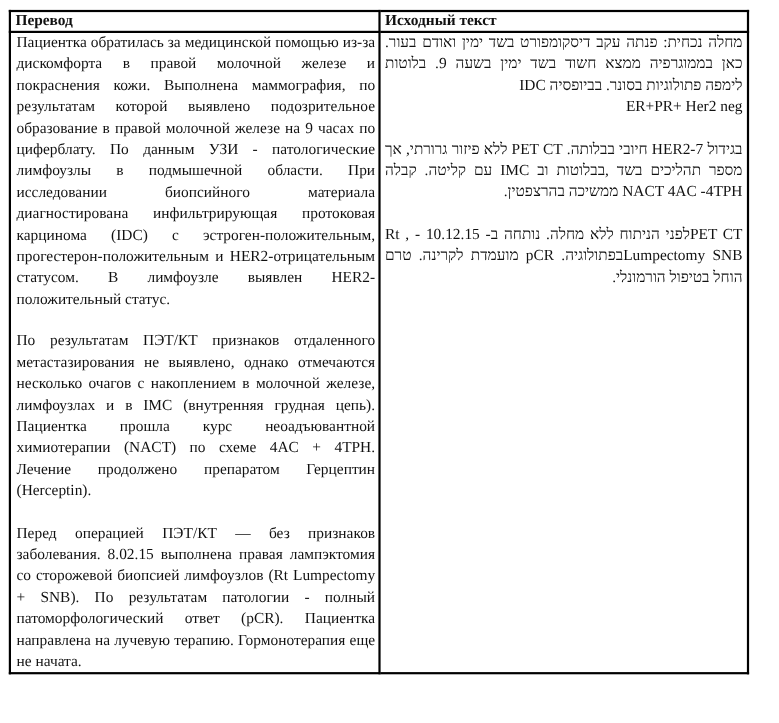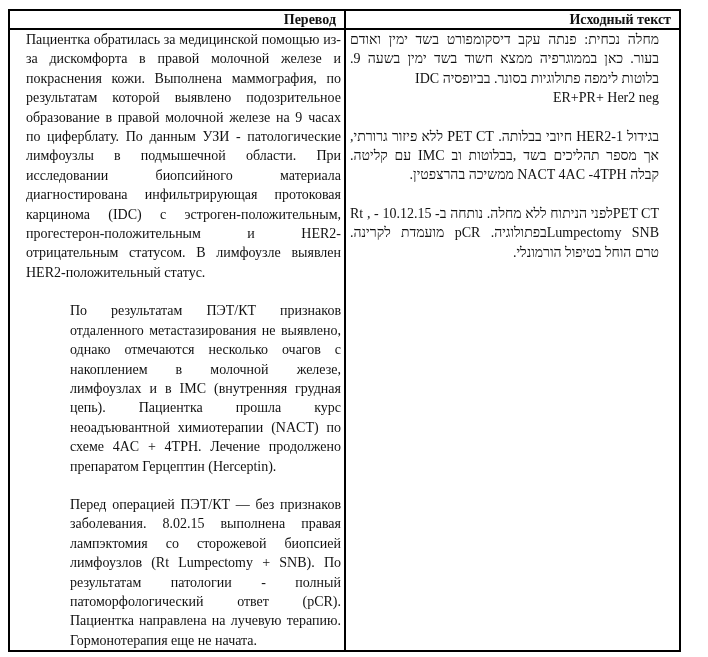--- a/index.html
+++ b/index.html
@@ -10,35 +10,35 @@
     border-collapse: collapse;
     table-layout: fixed;
     font-family: "Liberation Serif", "DejaVu Serif", serif;
     color: #111;
   }
   .doc-table th, .doc-table td {
     border: 2px solid #000;
     vertical-align: top;
   }
   .doc-table th {
-    font-size: 14px; font-weight: bold; text-align: right;
+    font-size: 14px; font-weight: bold; text-align: left;
     padding: 1px 8px 1px 4px; height: 15px; line-height: 15px;
   }
   .col-left { width: 335px; }
   .col-right { width: 334px; }
   .cell-left {
-    padding: 0 3px 0 16px;
+    padding: 0 3px 0 5px;
     font-size: 14px; line-height: 19.4px;
   }
   .cell-left p {
     margin: 0; text-align: justify;
   }
-  .cell-left p + p { margin-top: 19px; margin-left: 44px; }
+  .cell-left p + p { margin-top: 19px; }
   .cell-right {
-    padding: 0 20px 0 4px;
+    padding: 0 4px 0 4px;
     font-size: 14px; line-height: 19.4px;
     direction: rtl; text-align: right;
   }
   .cell-right p { margin: 0; text-align: justify; text-align-last: right; }
   .cell-right p + p { margin-top: 19px; }
   .cell-right .ltr-end { display: block; }
 </style>
 </head>
 <body>
 
@@ -55,18 +55,18 @@
   </thead>
   <tbody>
     <tr>
       <td class="cell-left">
         <p>Пациентка обратилась за медицинской помощью из-за дискомфорта в правой молочной железе и покраснения кожи. Выполнена маммография, по результатам которой выявлено подозрительное образование в правой молочной железе на 9 часах по циферблату. По данным УЗИ - патологические лимфоузлы в подмышечной области. При исследовании биопсийного материала диагностирована инфильтрирующая протоковая карцинома (IDC) с эстроген-положительным, прогестерон-положительным и HER2-отрицательным статусом. В лимфоузле выявлен HER2-положительный статус.</p>
         <p>По результатам ПЭТ/КТ признаков отдаленного метастазирования не выявлено, однако отмечаются несколько очагов с накоплением в молочной железе, лимфоузлах и в IMC (внутренняя грудная цепь). Пациентка прошла курс неоадъювантной химиотерапии (NACT) по схеме 4AC + 4TPH. Лечение продолжено препаратом Герцептин (Herceptin).</p>
         <p>Перед операцией ПЭТ/КТ — без признаков заболевания. 8.02.15 выполнена правая лампэктомия со сторожевой биопсией лимфоузлов (Rt Lumpectomy + SNB). По результатам патологии - полный патоморфологический ответ (pCR). Пациентка направлена на лучевую терапию. Гормонотерапия еще не начата.</p>
       </td>
       <td class="cell-right">
         <p><span>מחלה נכחית: פנתה עקב דיסקומפורט בשד ימין ואודם בעור. כאן בממוגרפיה ממצא חשוד בשד ימין בשעה 9. בלוטות לימפה פתולוגיות בסונר. בביופסיה IDC</span><span class="ltr-end" dir="ltr">ER+PR+ Her2 neg</span></p>
-        <p>בגידול HER2-1 חיובי בבלותה. PET CT ללא פיזור גרורתי, אך מספר תהליכים בשד ,בבלוטות וב IMC עם קליטה. קבלה NACT 4AC -4TPH ממשיכה בהרצפטין.</p>
+        <p>בגידול HER2-7 חיובי בבלותה. PET CT ללא פיזור גרורתי, אך מספר תהליכים בשד ,בבלוטות וב IMC עם קליטה. קבלה NACT 4AC -4TPH ממשיכה בהרצפטין.</p>
         <p>PET CTלפני הניתוח ללא מחלה. נותחה ב- 10.12.15 - , Rt Lumpectomy SNBבפתולוגיה. pCR מועמדת לקרינה. טרם הוחל בטיפול הורמונלי.</p>
       </td>
     </tr>
   </tbody>
 </table>
 
 </body></html>

